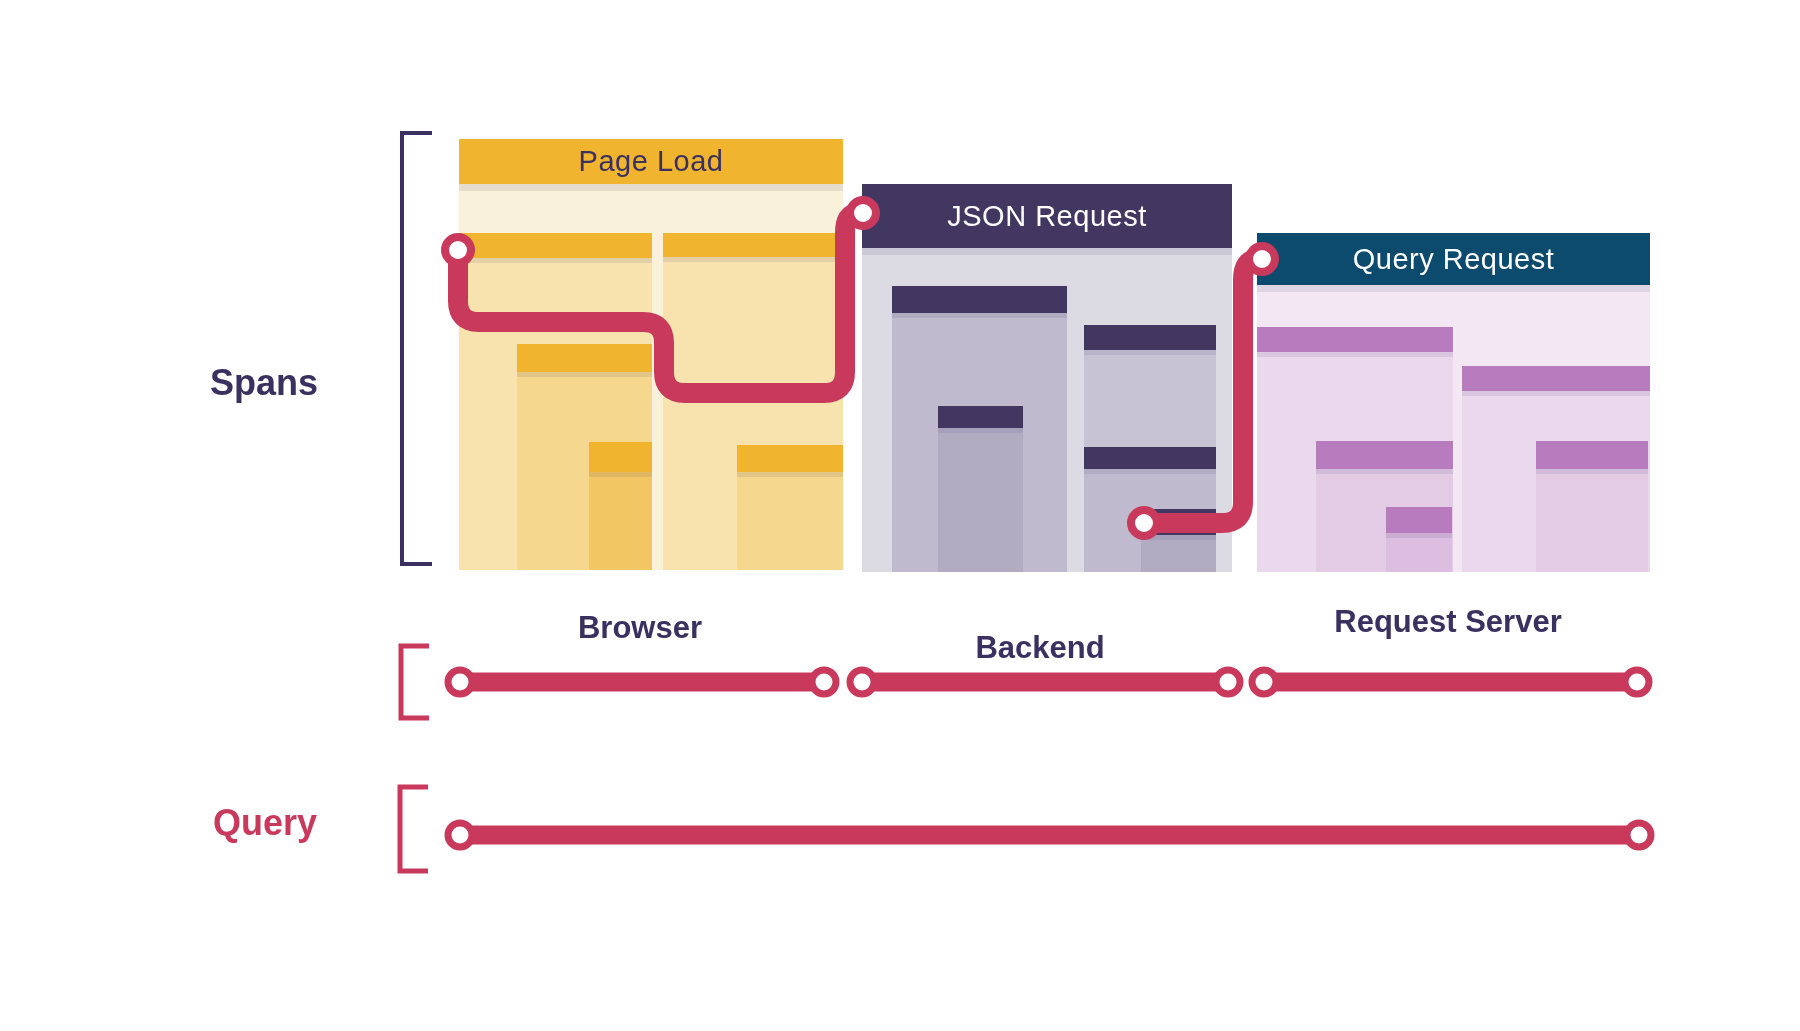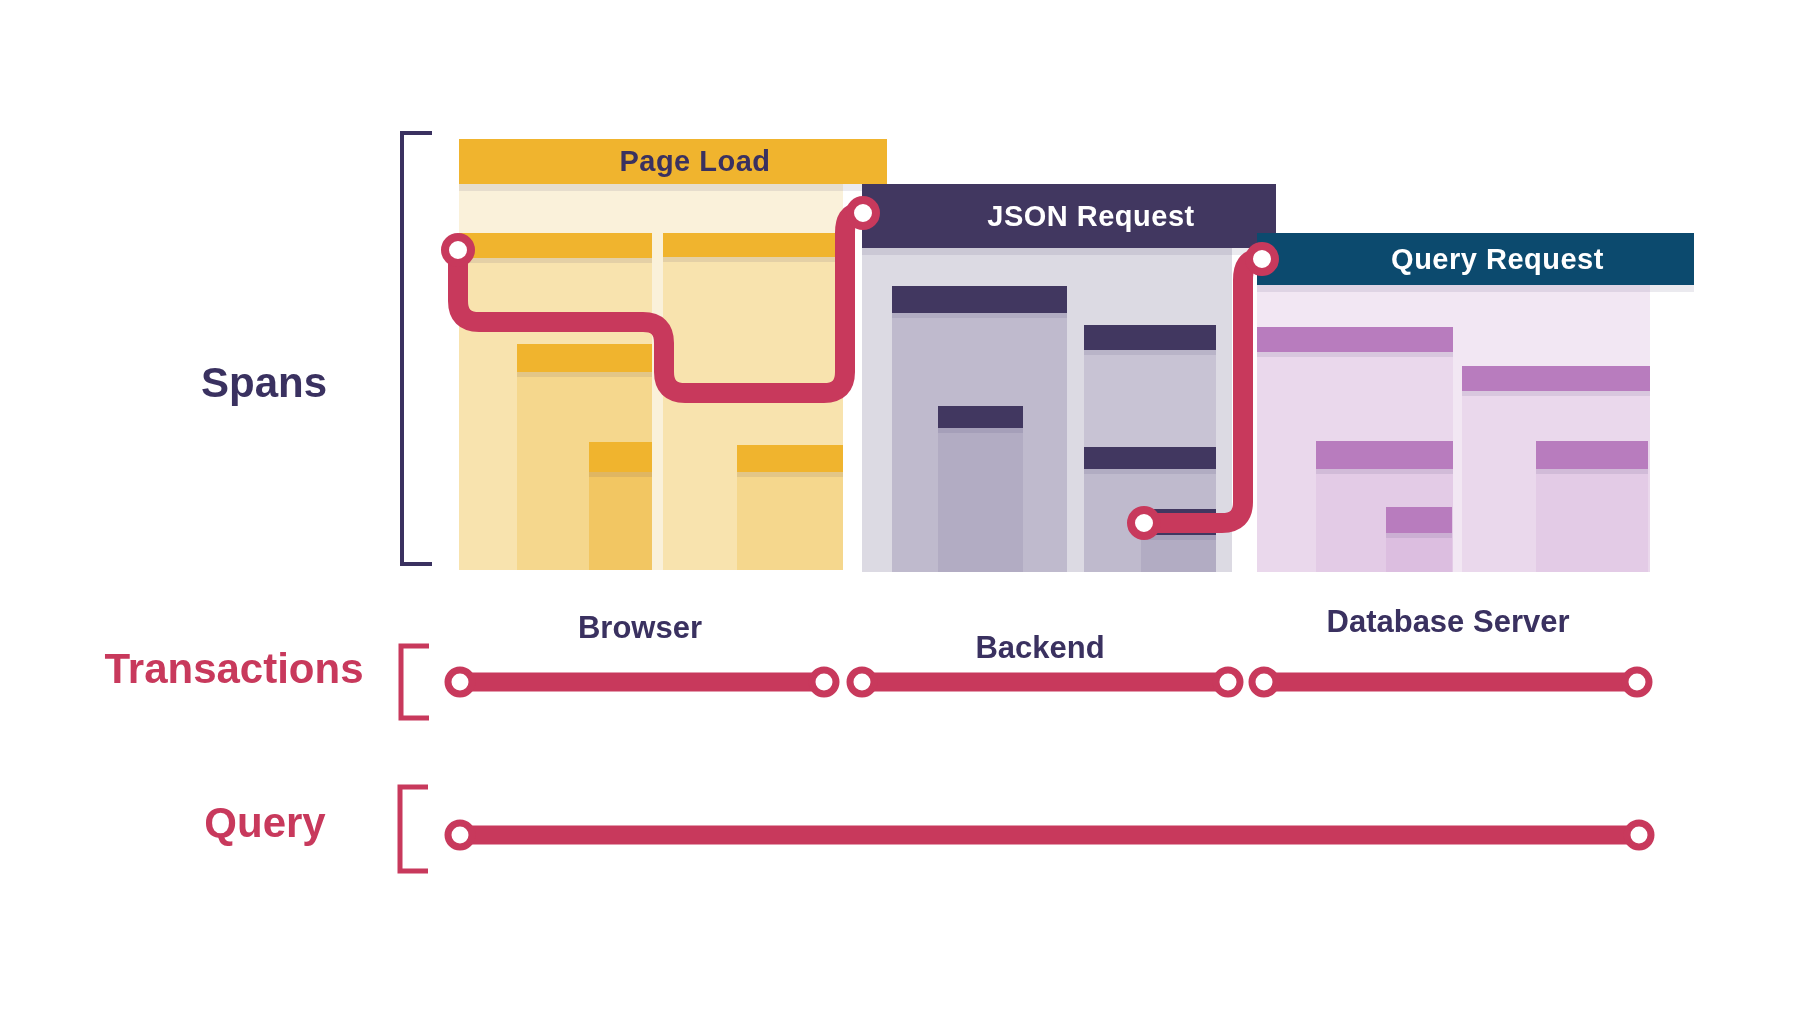--- a/index.html
+++ b/index.html
@@ -2,46 +2,45 @@
 <html><head>
 <meta charset="utf-8">
 <style>
   html,body{margin:0;padding:0;background:#fff;}
   body{width:1800px;height:1031px;position:relative;overflow:hidden;
        font-family:"Liberation Sans", sans-serif;}
   #stage{position:absolute;inset:0;width:1800px;height:1031px;}
   .panel{position:absolute;z-index:1;}
   .panel-header{position:absolute;left:0;top:0;width:100%;z-index:3;
        display:flex;align-items:center;justify-content:center;
-       font-weight:bold;font-size:29px;letter-spacing:.5px;padding-left:44px;}
+       font-weight:normal;font-size:29px;letter-spacing:.5px;}
   .panel-header::after{content:"";position:absolute;left:0;right:0;top:100%;height:7px;
        background:rgba(58,49,96,0.10);}
   .span-body{position:absolute;z-index:2;}
   .span-header{position:absolute;z-index:3;}
   .span-header::after{content:"";position:absolute;left:0;right:0;top:100%;height:5px;
        background:rgba(58,49,96,0.10);}
   .texture{background-image:radial-gradient(rgba(58,49,96,0.05) 1.2px, transparent 1.2px);
        background-size:7px 7px;}
   .row-label{position:absolute;transform:translate(-50%,-50%);z-index:4;
-       font-weight:bold;font-size:42px;white-space:nowrap;}
+       font-weight:bold;font-size:36px;white-space:nowrap;}
   .tier-label{position:absolute;transform:translate(-50%,-50%);z-index:4;
        font-weight:bold;font-size:31px;color:#3A3160;white-space:nowrap;}
   #overlay{position:absolute;left:0;top:0;z-index:5;pointer-events:none;}
 </style>
 </head>
 <body>
 
 <div id="stage">
   <div class="row-label" id="label-spans" style="left: 264px; top: 383px; color: rgb(58, 49, 96);">Spans</div>
-  <div class="row-label" id="label-transactions" style="left: 234px; top: 669px; color: rgb(200, 57, 92);">Transactions</div>
   <div class="row-label" id="label-trace" style="left: 265px; top: 823px; color: rgb(200, 57, 92);">Query</div>
 
   <div class="tier-label" id="tier-browser" style="left: 640px; top: 622px; margin-top: 6px;">Browser</div>
   <div class="tier-label" id="tier-backend" style="left: 1040px; top: 622px; margin-top: 26px;">Backend</div>
-  <div class="tier-label" id="tier-database" style="left: 1448px; top: 622px;">Database Server</div>
+  <div class="tier-label" id="tier-database" style="left: 1448px; top: 622px;">Request Server</div>
 
   <div id="panels-mount">
       <div class="panel texture" style="left: 459px; top: 139px; width: 384px; height: 431px; background: rgb(250, 241, 218);">
         <div class="panel-header" style="height: 45px; background: rgb(240, 180, 46); color: rgb(58, 49, 96);">Page Load</div>
       </div>
       <div class="span-body texture" style="left: 459px; top: 258px; width: 193px; height: 312px; background: rgb(248, 227, 174);"></div>
       <div class="span-header" style="left: 459px; top: 233px; width: 193px; height: 25px; background: rgb(240, 180, 46);"></div>
       <div class="span-body texture" style="left: 517px; top: 372px; width: 135px; height: 198px; background: rgb(245, 215, 141);"></div>
       <div class="span-header" style="left: 517px; top: 344px; width: 135px; height: 28px; background: rgb(240, 180, 46);"></div>
       <div class="span-body texture" style="left: 589px; top: 472px; width: 63px; height: 98px; background: rgb(242, 198, 98);"></div>

